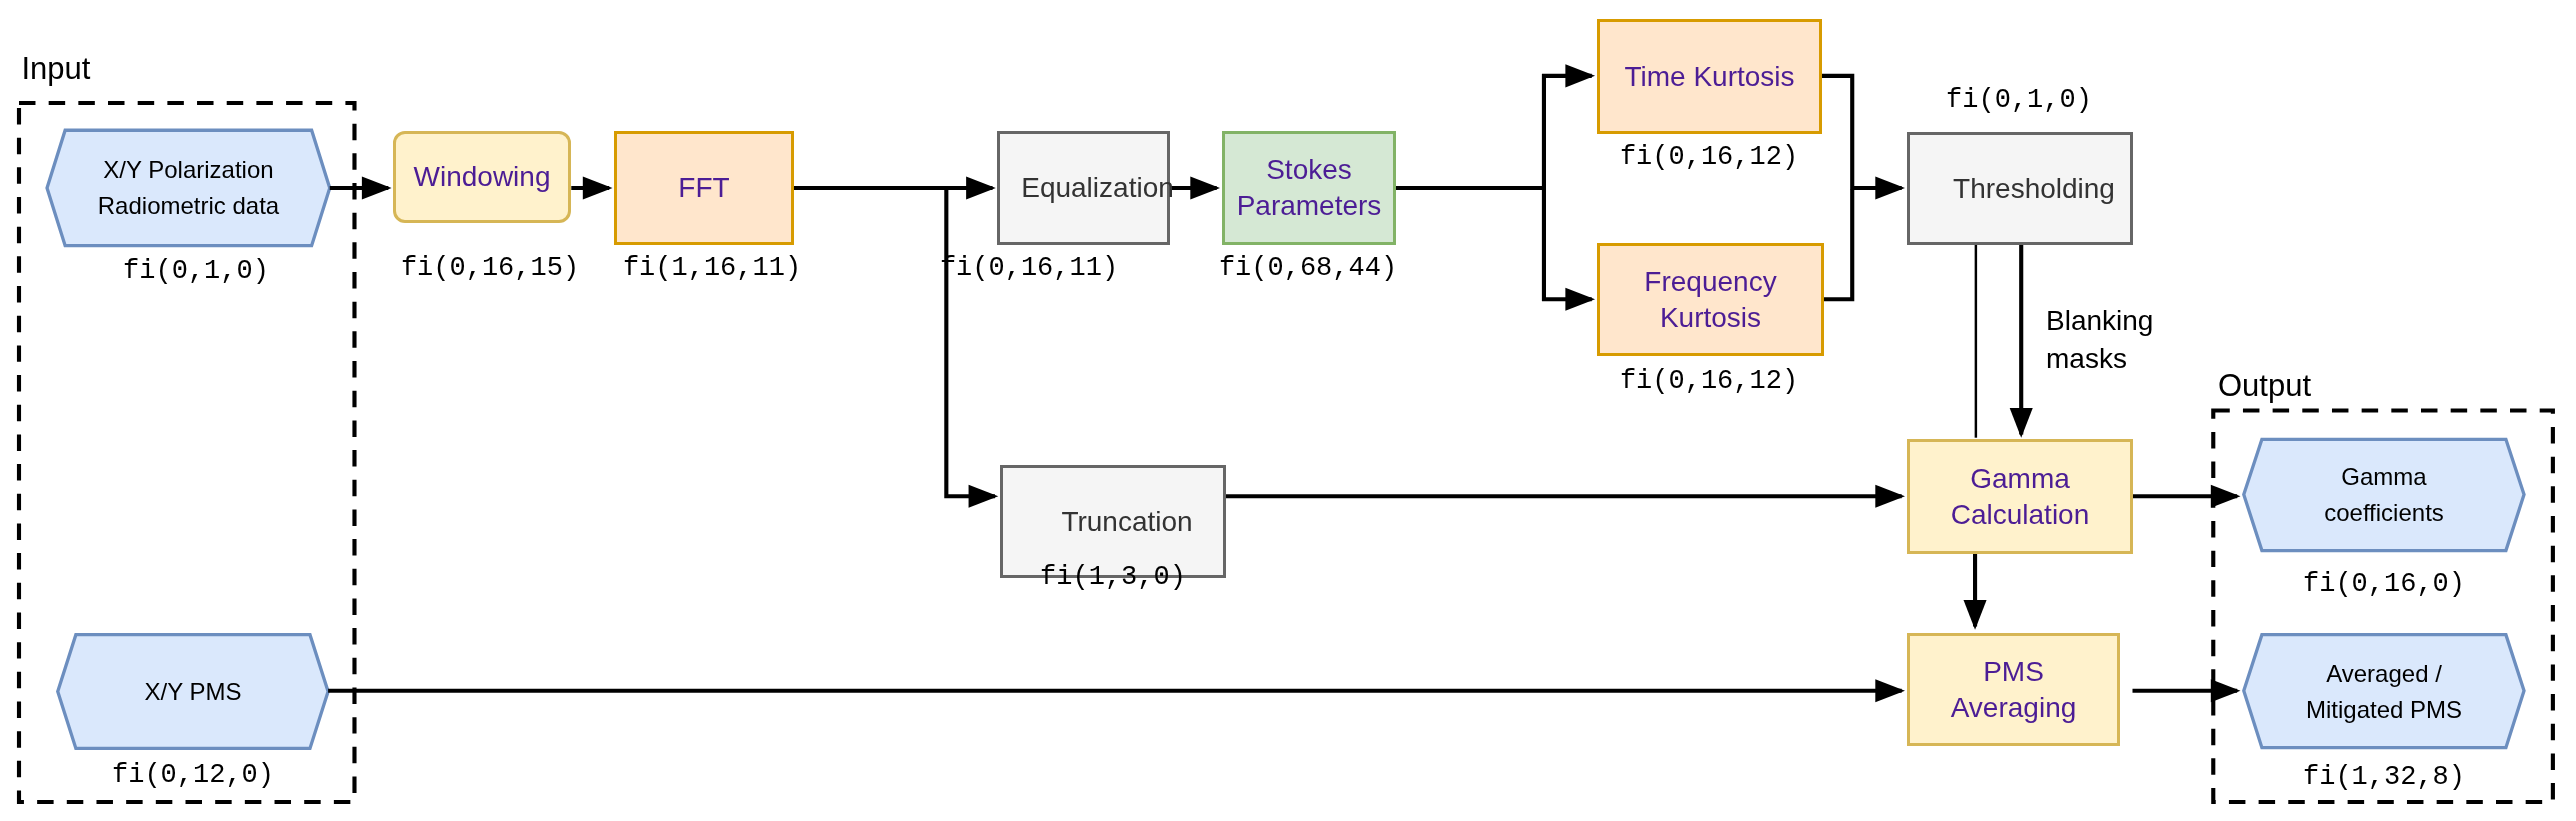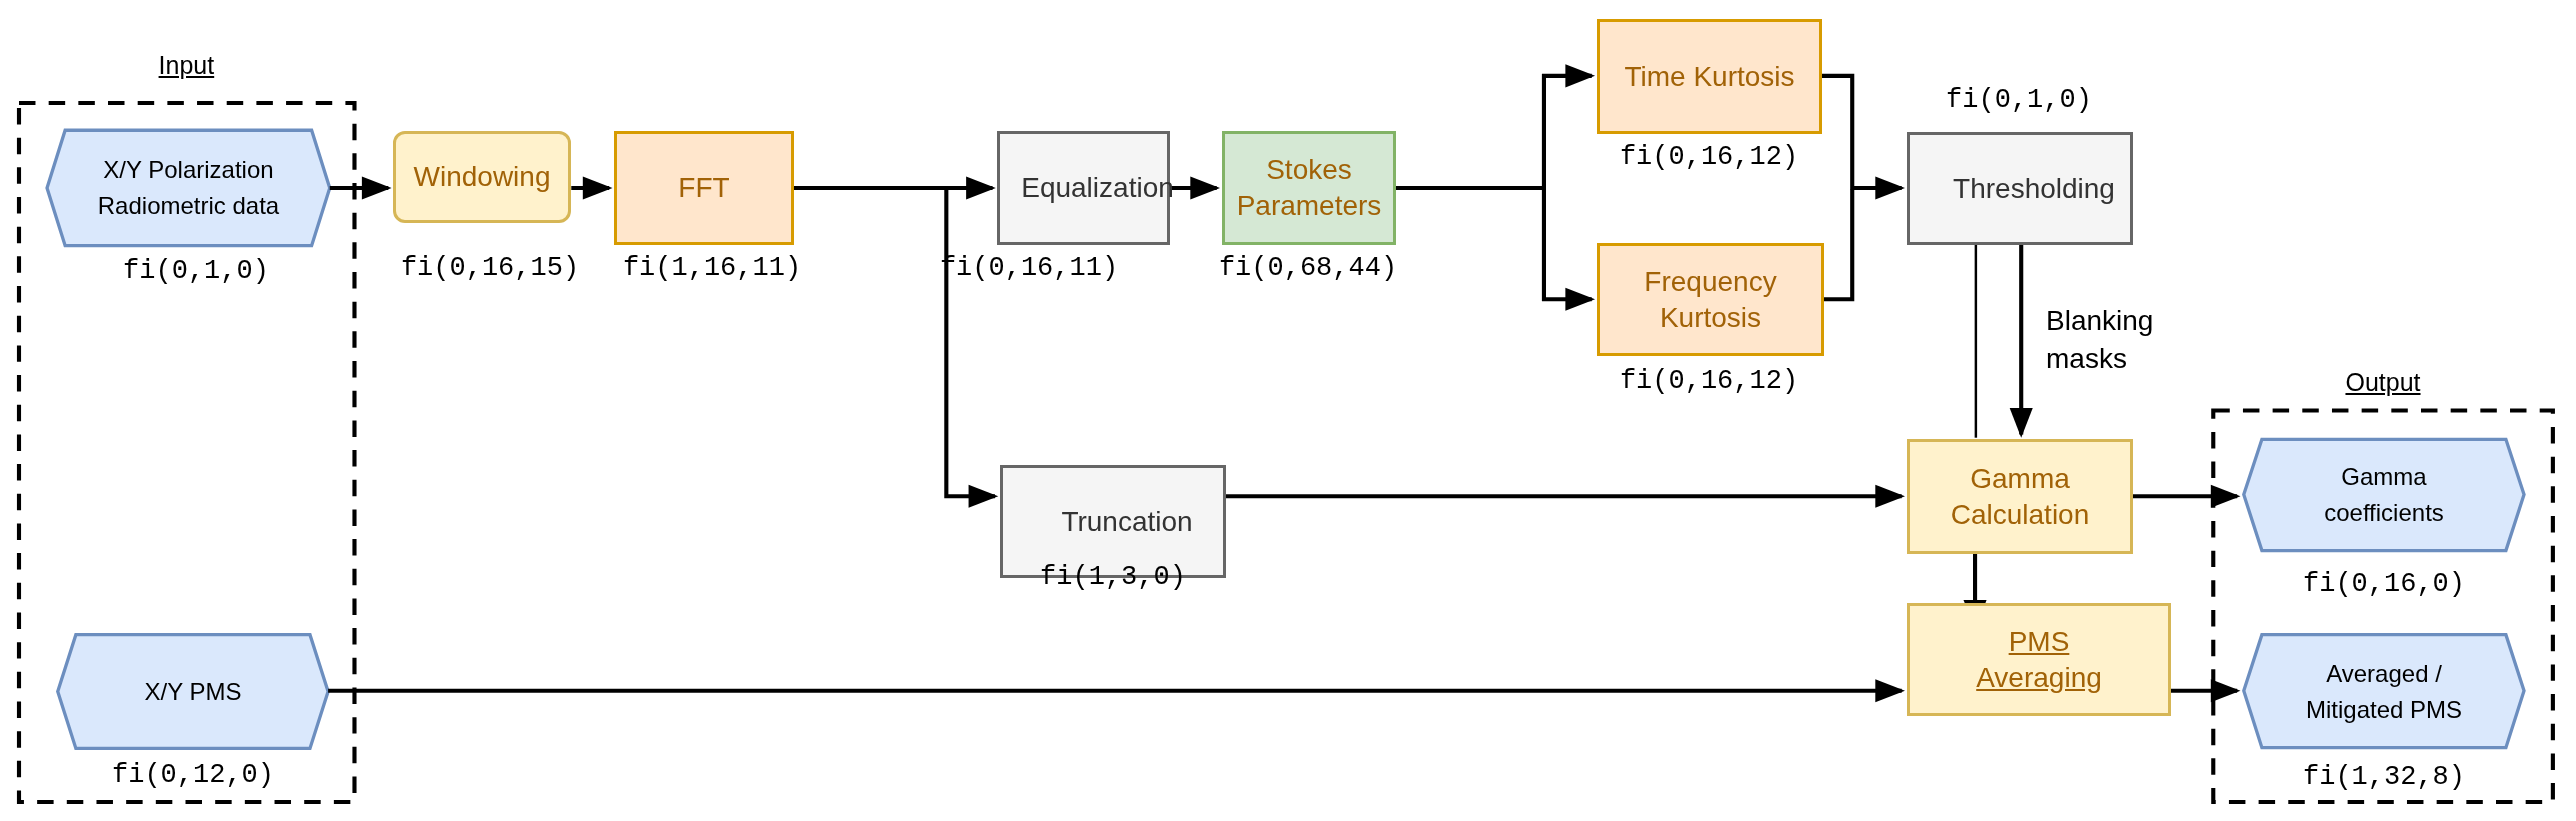--- a/index.html
+++ b/index.html
@@ -20,21 +20,21 @@
     position: absolute;
     box-sizing: border-box;
     border: 3.3px solid #000;
     display: flex;
     align-items: center;
     justify-content: center;
     text-align: center;
     font-size: 28px;
     line-height: 36px;
     white-space: pre-line;
-    color: #a16207;
+    color: #4c1d95;
   }
   .yellow { background: #fff2cc; border-color: #d6b656; }
   .orange { background: #ffe6cc; border-color: #d79b00; }
   .gray   { background: #f5f5f5; border-color: #666666; color: #333333; padding-left: 28px; }
   .green  { background: #d5e8d4; border-color: #82b366; }
   .hex-label {
     position: absolute;
     display: flex;
     align-items: center;
     justify-content: center;
@@ -49,45 +49,44 @@
     width: 214px;
     font-family: "Liberation Mono", "DejaVu Sans Mono", monospace;
     font-size: 27px;
     text-align: center;
     color: #000000;
     white-space: nowrap;
   }
   .group-label {
     position: absolute;
     width: 330px;
-    font-size: 25px;
-    text-align: center;
+    font-size: 31px;
+    text-align: left;
     color: #000000;
-    text-decoration: underline;
   }
   .edge-label {
     position: absolute;
     font-size: 28px;
     line-height: 38px;
     white-space: pre-line;
     color: #000000;
     text-align: left;
   }
 
   
   #n-windowing    { left: 393px;  top: 131px; width: 178px; height: 92px; border-radius: 12px; }
   #n-fft          { left: 614px;  top: 131px; width: 180px; height: 114px; }
   #n-equalization { left: 997px; top: 131px; width: 173px; height: 114px; }
   #n-stokes       { left: 1222px; top: 131px; width: 174px; height: 114px; }
   #n-timek        { left: 1597px; top: 19px;  width: 225px; height: 115px; }
   #n-freqk        { left: 1597px; top: 243px; width: 227px; height: 113px; }
   #n-thresholding { left: 1907px; top: 132px; width: 226px; height: 113px; }
   #n-truncation   { left: 1000px; top: 465px; width: 226px; height: 113px; }
   #n-gammacalc    { left: 1907px; top: 439px; width: 226px; height: 115px; }
-  #n-pmsavg       { left: 1907px; top: 603px; width: 264px; height: 113px; text-decoration: underline; }
+  #n-pmsavg       { left: 1907px; top: 633px; width: 213px; height: 113px; }
 
   
   #t-inputrad  { left: 47px;   top: 130px; width: 283px; height: 115px; }
   #t-xypms     { left: 58px;   top: 635px; width: 270px; height: 114px; }
   #t-gammacoef { left: 2244px; top: 439px; width: 280px; height: 111px; }
   #t-avgpms    { left: 2244px; top: 635px; width: 280px; height: 113px; }
 
   
   #fi-inputrad  { left: 89px;  top: 256px; }
   #fi-windowing { left: 383px;  top: 253px; }

